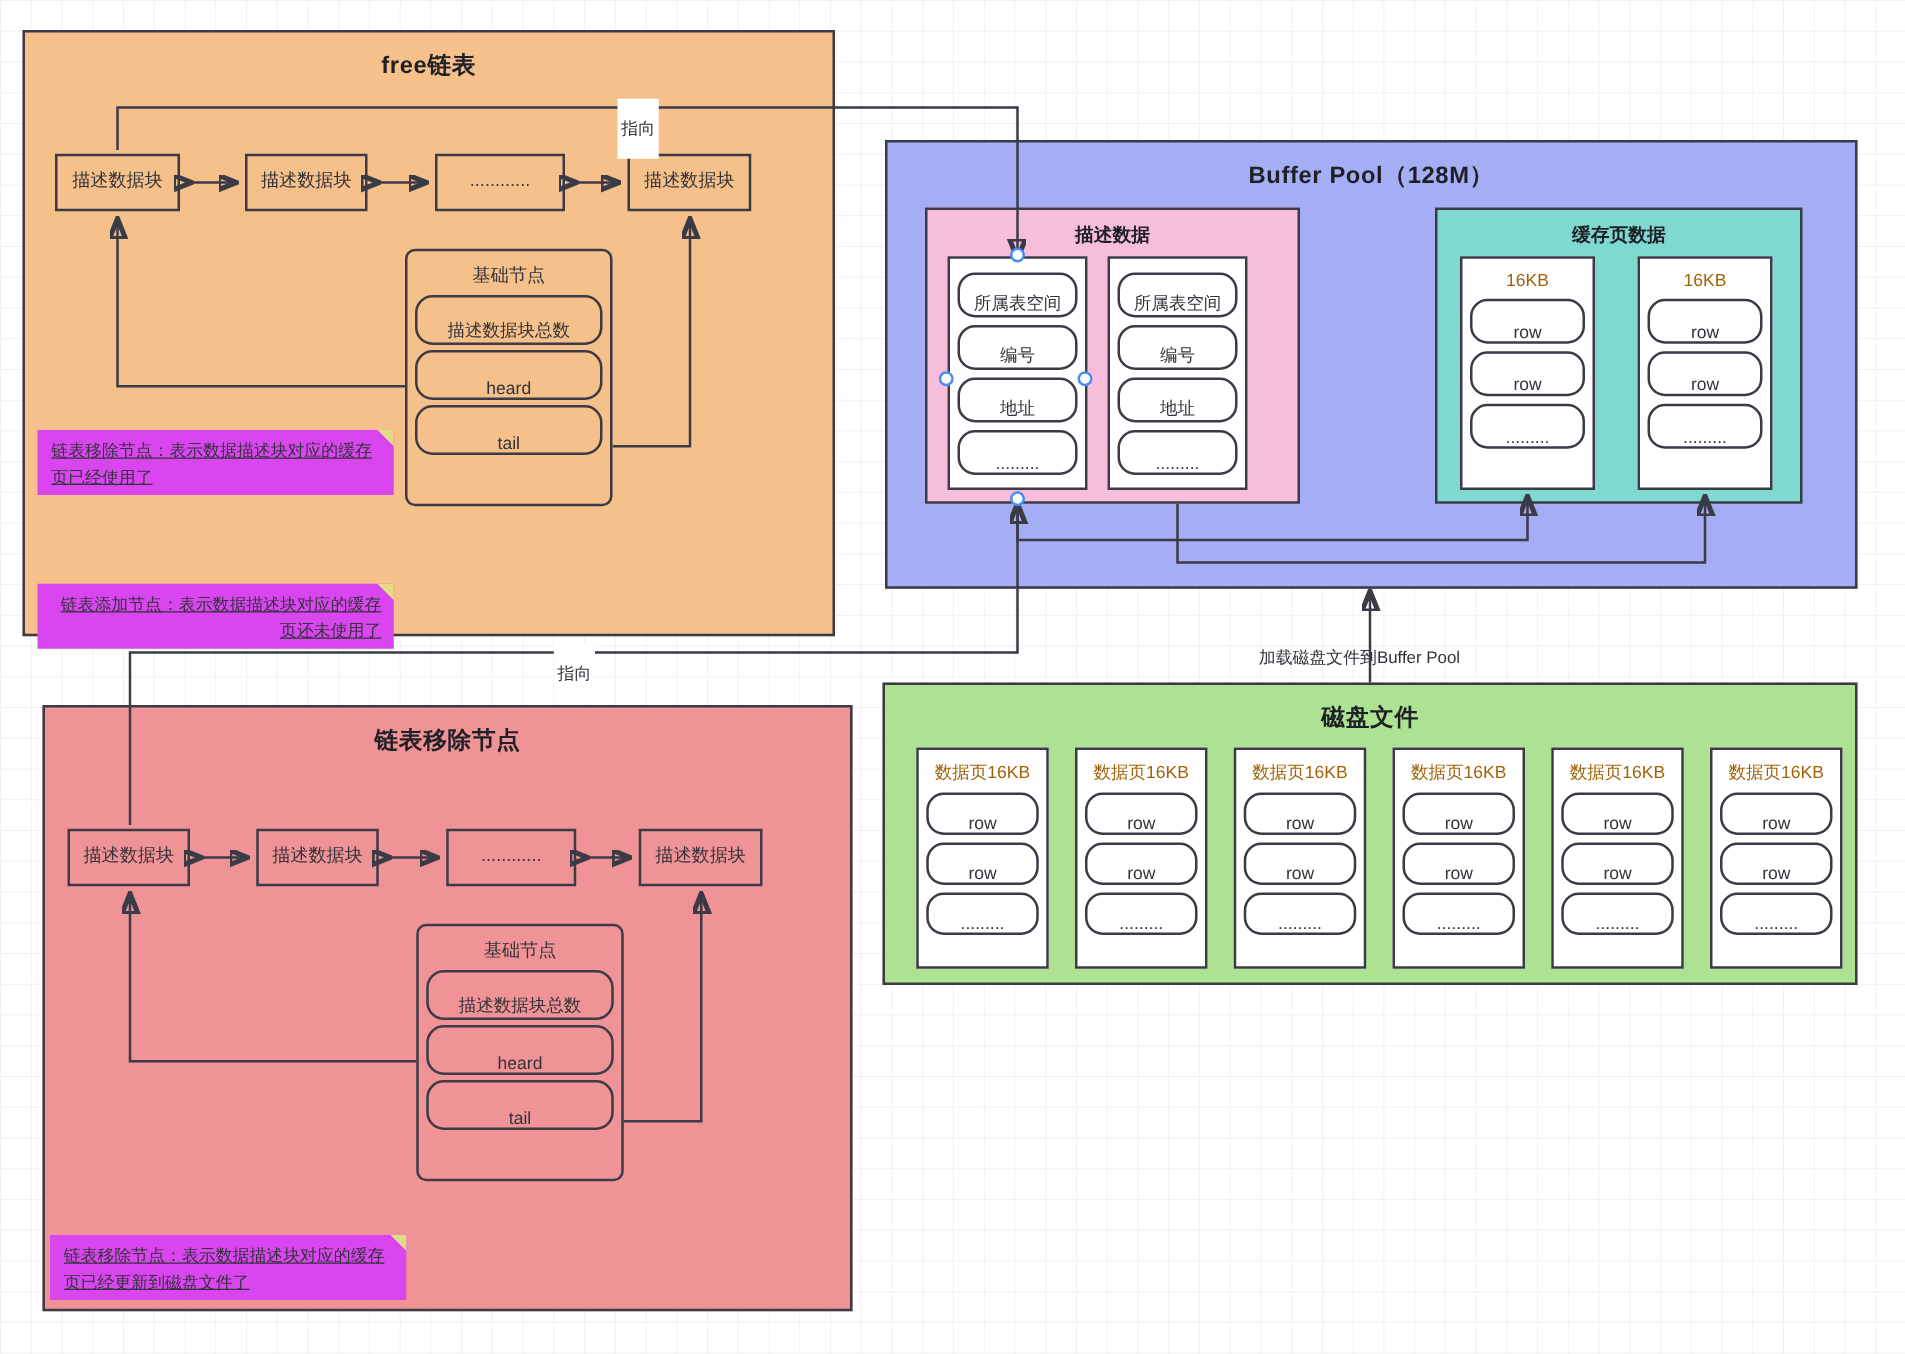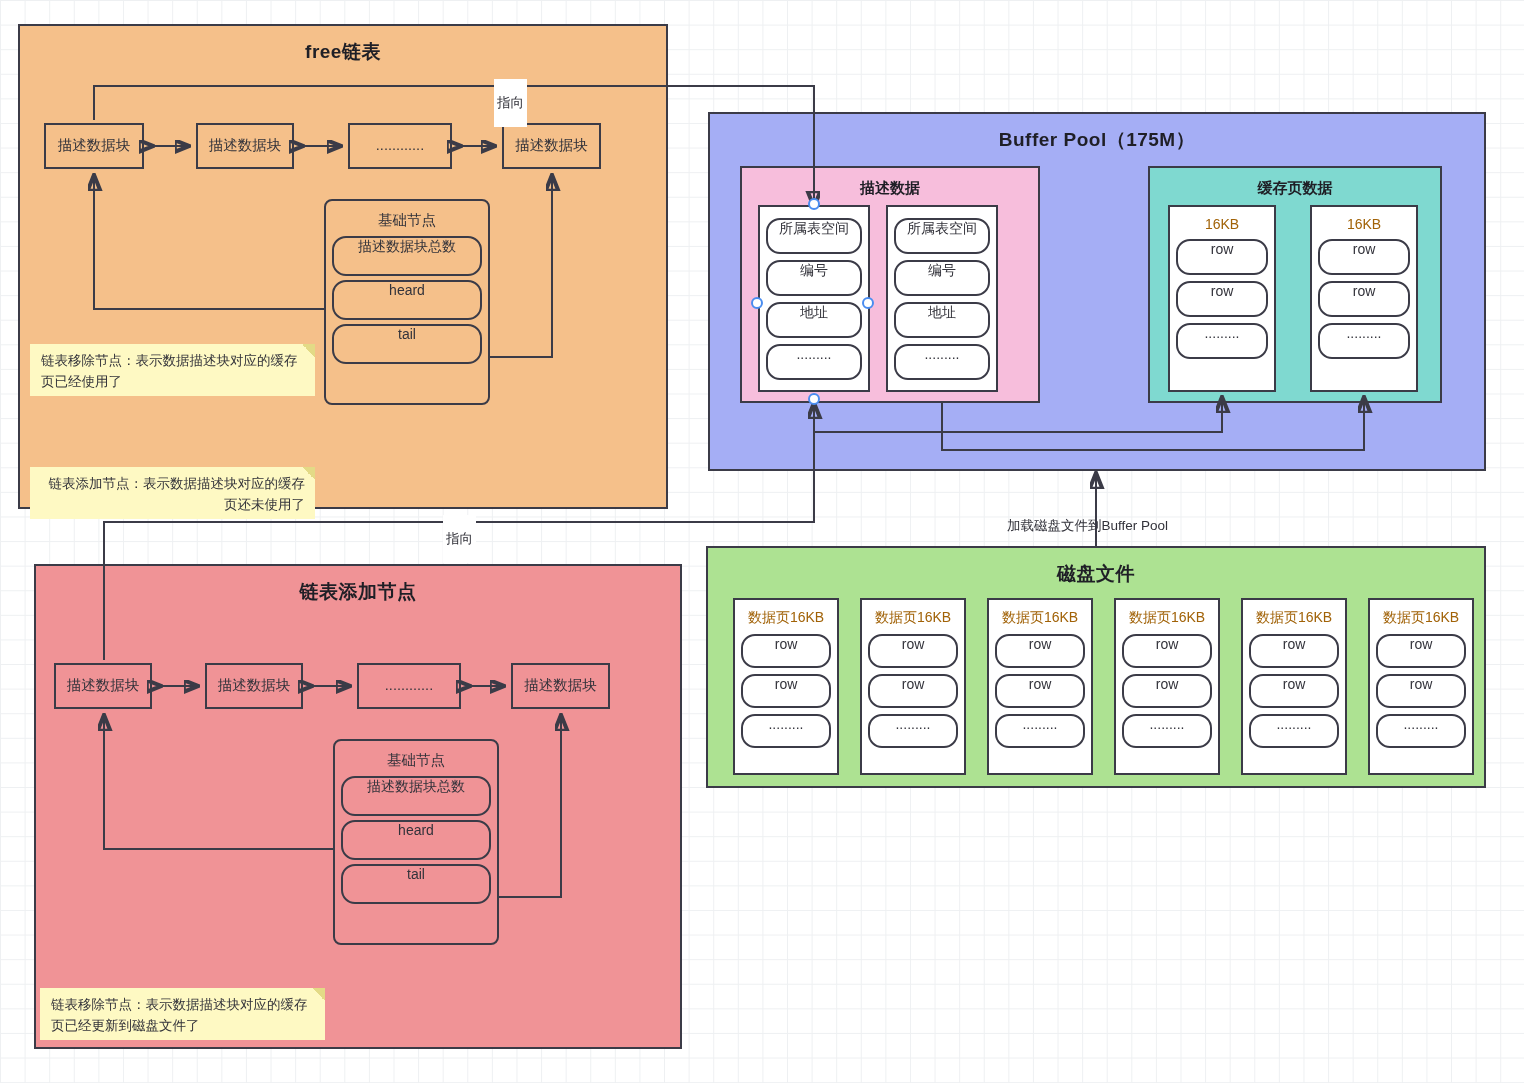--- a/index.html
+++ b/index.html
@@ -38,43 +38,44 @@
   
   .nodebox{
     background:#ffffff;border:2px solid #3b3b47;
     display:flex;align-items:center;justify-content:center;
     font-size:14.5px;color:#32323a;text-align:center;line-height:1.1;
   }
   .nodebox.tinted{background:transparent;}
 
   .roundbox{
     background:#ffffff;border:2px solid #3b3b47;border-radius:14px;
-    display:flex;align-items:flex-start;justify-content:center;
+    display:flex;align-items:flex-end;justify-content:center;
     font-size:14px;color:#32323a;
   }
   .roundbox.tinted{background:transparent;}
 
   .colcard{
     background:#ffffff;border:2px solid #3b3b47;
     display:flex;flex-direction:column;align-items:center;
   }
   .colcard .cap{font-size:14px;margin:9px 0 7px;color:#a16207;}
 
   .basenode{
     background:#ffffff;border:2px solid #3b3b47;border-radius:8px;
     display:flex;flex-direction:column;align-items:center;
   }
   .basenode.tinted{background:transparent;}
   .basenode .cap{font-size:14.5px;margin:10px 0 6px;color:#32323a;}
 
   
   .note{
-    background:#fef9c3;font-size:13.5px;line-height:1.55;color:#33333a;
+    background:#d946ef;font-size:13.5px;line-height:1.55;color:#33333a;
     padding:7px 10px 8px 11px;box-sizing:border-box;
     position:relative;
+    text-decoration:underline;
   }
   .note .fold{
     position:absolute;right:0;top:0;width:13px;height:13px;
     background:linear-gradient(225deg,#e3da86 0 50%,transparent 50%);
   }
 
   
   #wires{position:absolute;left:0;top:0;width:1524px;height:1083px;pointer-events:none;}
   #wires path,#wires line{fill:none;stroke:#3b3b47;stroke-width:2;}
   #wires .ep{fill:#ffffff;stroke:#4a8df0;stroke-width:2;}
@@ -123,21 +124,21 @@
   <div class="abs note" style="left:30px;top:344px;width:285px;height:52px;">
     <span class="fold"></span>
     <span>链表移除节点：表示数据描述块对应的缓存页已经使用了</span>
   </div>
   <div class="abs note" style="left:30px;top:415px;width:285px;height:52px;text-align:right;">
     <span class="fold"></span>
     <span>链表添加节点：表示数据描述块对应的缓存页还未使用了</span>
   </div>
 
   <div class="abs panel" style="left:708px;top:112px;width:778px;height:359px;background:#A5AEF5;">
-    <div class="panel-title">Buffer Pool（175M）</div>
+    <div class="panel-title">Buffer Pool（128M）</div>
   </div>
 
   <div class="abs subpanel" style="left:740px;top:166px;width:300px;height:237px;background:#F7BEDC;">
     <div class="subpanel-title">描述数据</div>
   </div>
 
   <div class="abs colcard" style="left:758px;top:205px;width:112px;height:187px;justify-content:center;">
     <div class="roundbox" style="width:92px;height:32px;margin-bottom:6px;">
       <span>所属表空间</span>
     </div>
@@ -273,21 +274,21 @@
       </div>
     <div class="roundbox" style="width:86px;height:30px;margin-bottom:6px;">
         <span>row</span>
       </div>
     <div class="roundbox" style="width:86px;height:30px;">
         <span>.........</span>
       </div>
   </div>
 
   <div class="abs panel" style="left:34px;top:564px;width:648px;height:485px;background:#F09396;">
-    <div class="panel-title">链表添加节点</div>
+    <div class="panel-title">链表移除节点</div>
   </div>
 
   <div class="abs nodebox tinted" style="left:54px;top:663px;width:98px;height:46px;">
     <span>描述数据块</span>
   </div>
   <div class="abs nodebox tinted" style="left:205px;top:663px;width:98px;height:46px;">
     <span>描述数据块</span>
   </div>
   <div class="abs nodebox tinted" style="left:357px;top:663px;width:104px;height:46px;">
     <span>............</span>

